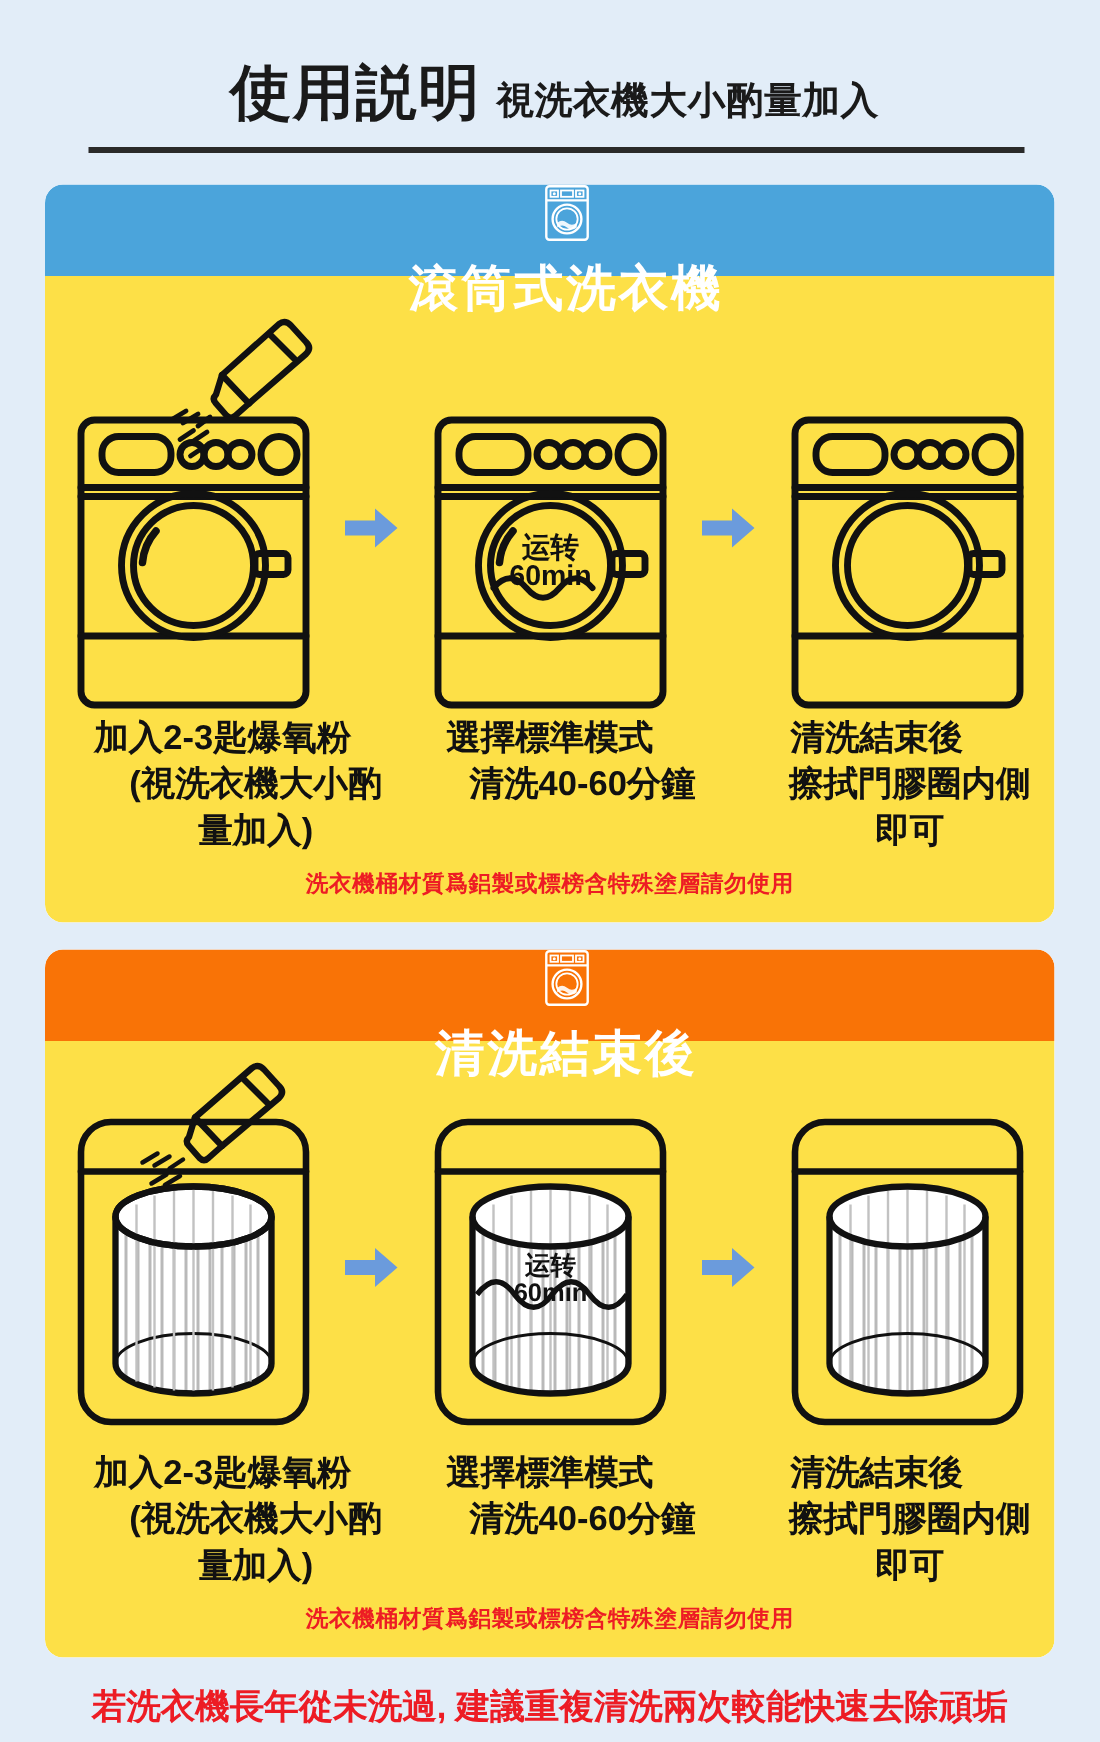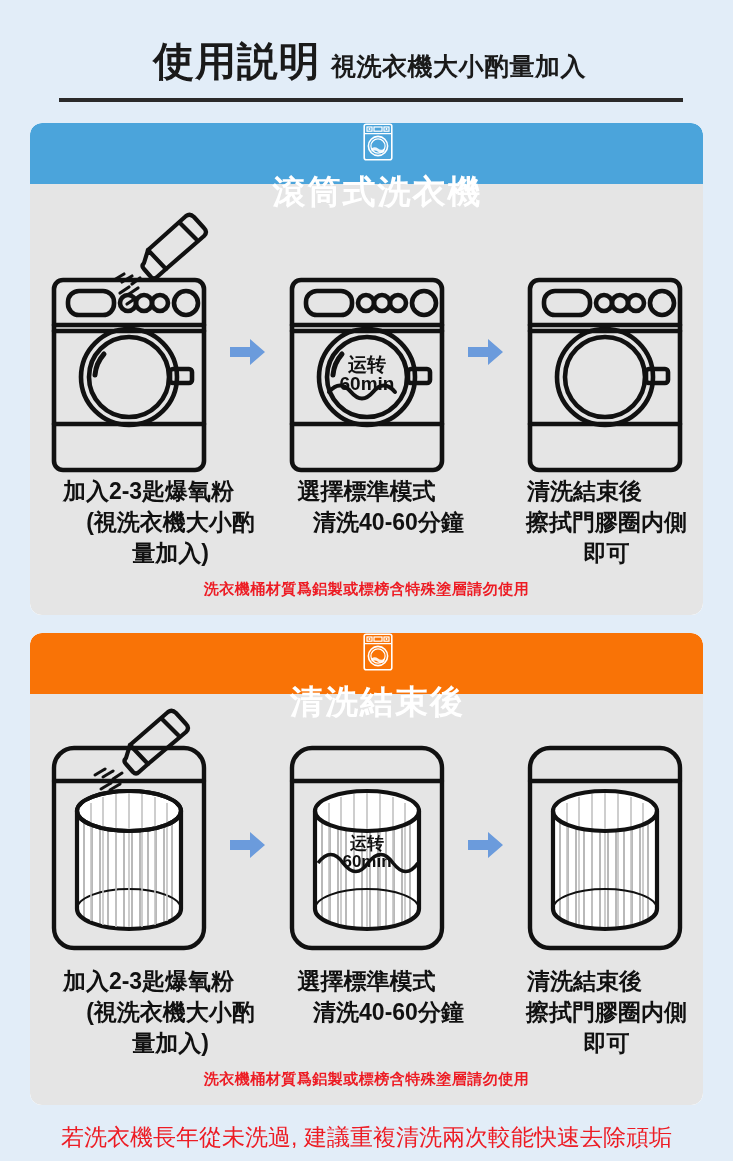--- a/index.html
+++ b/index.html
@@ -77,21 +77,21 @@
     color: #ffffff;
     font-size: 33px;
     font-weight: 900;
     letter-spacing: 2px;
     line-height: 1;
   }
 
   .wm-icon { width: 30px; height: 38px; flex: 0 0 auto; display:block; }
 
   .section-body {
-    background: #e5e5e5;
+    background: #fde047;
     padding: 6px 0 12px 0;
     border-radius: 0 0 12px 12px;
   }
 
   
   .illus-row {
     display: flex;
     align-items: center;
     justify-content: center;
     gap: 0;
@@ -138,21 +138,21 @@
     font-weight: 900;
     letter-spacing: 0.5px;
     margin-top: 11px;
     margin-bottom: 4px;
   }
 
   .footer-note {
     text-align: center;
     color: #ed1c24;
     font-size: 23px;
-    font-weight: 400;
+    font-weight: 700;
     letter-spacing: 0px;
     margin-top: 17px;
   }
 </style>
 </head>
 <body>
 
 <div class="page-header">
   <div class="header-line">
     <span class="header-title">使用説明</span>

